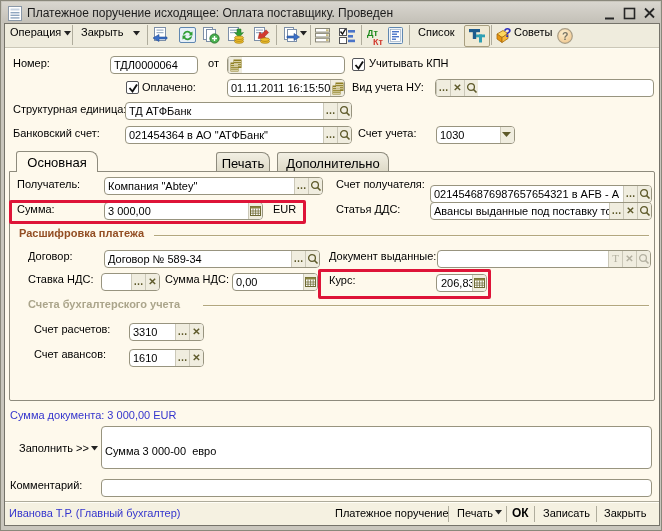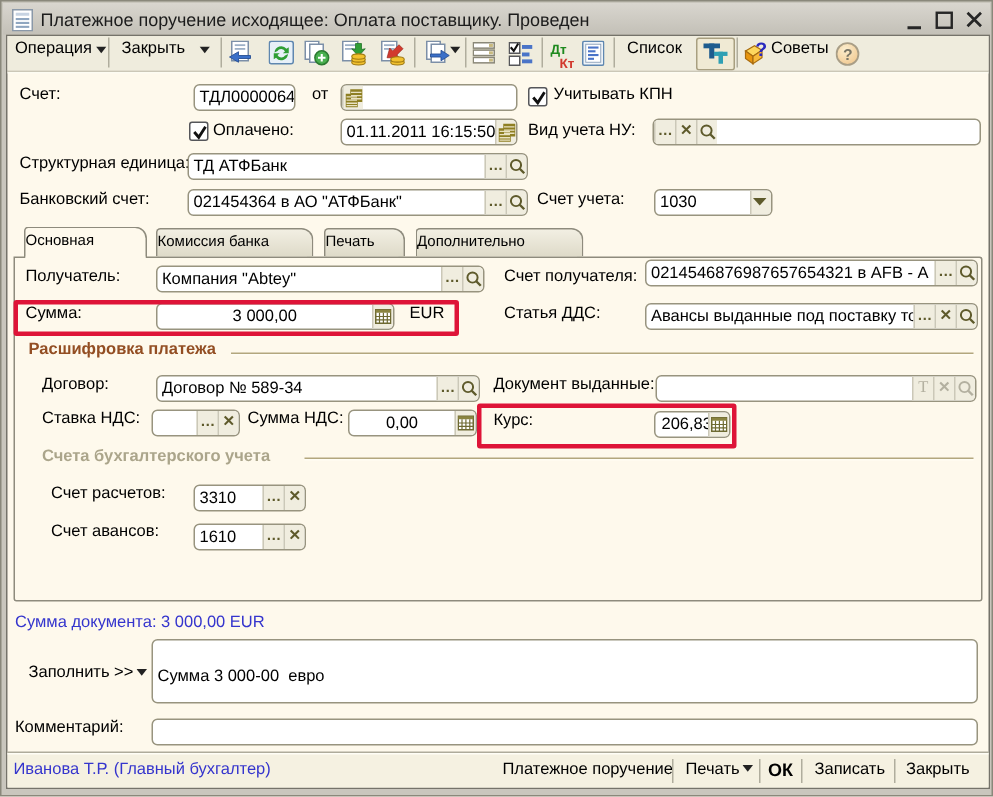--- a/index.html
+++ b/index.html
@@ -4,27 +4,27 @@
 *{margin:0;padding:0;box-sizing:border-box}
 html,body{width:662px;height:531px;overflow:hidden}
 body{font-family:"Liberation Sans",sans-serif;font-size:11px;color:#000;position:relative;background:#C9C6BD}
 .w{position:absolute;inset:0;border:1px solid #8A887B;background:#C9C6BD}
 .tbar{position:absolute;left:1px;top:1px;right:1px;height:21px;background:linear-gradient(#D9D6CF,#C3C0B7)}
 .ttl{position:absolute;left:25px;top:4px;font-size:12px;font-weight:normal;color:#1c1c1c;white-space:nowrap}
 .cl{position:absolute;left:3px;top:22px;width:656px;height:503px;border:1px solid #75736A;background:#FEF9EC}
 .lb{position:absolute;white-space:nowrap;line-height:12px}
 .f{position:absolute;height:18px;background:#fff;border:1px solid #98947F;border-radius:4px;display:flex;overflow:hidden;font-size:11px}
 .tx{flex:1;padding:2px 3px 0;white-space:nowrap;overflow:hidden}
-.tx.r{text-align:center}
+.tx.r{text-align:left}
 .b{flex:0 0 14px;background:#F0EDDF;border-left:1px solid #CBC8B8;color:#5E5A2B;text-align:center;font-size:10px;line-height:15px;font-weight:bold;position:relative}
 .b svg{position:absolute;left:1px;top:2px}
 .b.gray{color:#B3B0A0}
 .cb{position:absolute;width:13px;height:13px;background:#fff;border:1px solid #55565A;border-radius:2px}
 .cb svg{position:absolute;left:0px;top:0px}
-.tab{position:absolute;top:151px;height:19px;border:1px solid #8E8B7D;border-bottom:none;border-radius:3px 8px 0 0;background:linear-gradient(#F2EFE3,#DEDAC8);padding:3px 0 0;font-size:10px;text-align:left}
+.tab{position:absolute;top:151px;height:19px;border:1px solid #8E8B7D;border-bottom:none;border-radius:3px 8px 0 0;background:linear-gradient(#F2EFE3,#DEDAC8);padding:3px 0 0;font-size:13px;text-align:center}
 .tab.act{background:#FEF9EC;top:150px;height:21px;z-index:3}
 .panel{position:absolute;left:8px;top:170px;width:646px;height:230px;border:1px solid #8E8B7D;border-radius:0 2px 2px 2px}
 .red{position:absolute;border:3px solid #DE1438;border-radius:2px;z-index:5}
 .gh{position:absolute;font-weight:bold;white-space:nowrap}
 .gl{position:absolute;height:1px;background:#B3A77E;box-shadow:0 1px 0 #FFFDF4}
 .sep{position:absolute;width:1px;background:#B0AD9D}
 .bsep{position:absolute;width:1px;top:505px;height:16px;background:#B0AD9D}
 .blue{color:#3535CD}
 .ic{position:absolute;top:26px}
 .btxt{position:absolute;top:506px;white-space:nowrap}
@@ -161,22 +161,22 @@
           <stop offset="0" stop-color="#FBEECF"></stop>
           <stop offset="1" stop-color="#EFC183"></stop>
         </radialGradient>
       </defs>
       <circle cx="8" cy="8" r="7.3" fill="url(#hg)" stroke="#A99E86" stroke-width="1.2"></circle>
       <text x="5" y="12" font-family="Liberation Sans" font-size="10.5" font-weight="bold" fill="#7A7666">?</text>
     </svg>
  <div style="position:absolute;left:4px;top:46px;width:654px;height:1px;background:#CBC7B7"></div>
  <div style="position:absolute;left:4px;top:47px;width:654px;height:1px;background:#FDFCF2"></div>
 
- <div class="lb" style="left:12px;top:56px">Счет:</div>
- <div class="f" style="left:128px;top:55px;width:68px">
+ <div class="lb" style="left:12px;top:56px">Номер:</div>
+ <div class="f" style="left:109px;top:55px;width:88px">
       <span class="tx">ТДЛ0000064</span>
     </div>
  <div class="lb" style="left:207px;top:56px">от</div>
  <div class="f" style="left:226px;top:55px;width:118px">
       <span class="b">
         <svg width="12" height="13" viewBox="0 0 12 13">
           <g fill="#8E7F23">
             <rect x="3.5" y="0.5" width="8" height="8.5"></rect>
             <rect x="0.5" y="3.5" width="8" height="9"></rect>
           </g>
@@ -256,39 +256,38 @@
  <div class="f" style="left:435px;top:125px;width:79px">
       <span class="tx">1030</span>
       <span class="b">
         <svg width="9" height="6" viewBox="0 0 9 6" style="top:5px">
           <path d="M0 0h9l-4.5 5z" fill="#5E5A2B"></path>
         </svg>
       </span>
     </div>
 
  <div class="tab act" style="left:15px;width:82px">Основная</div>
- <div class="tab" style="left:103px;width:105px">Комиссия банка</div>
  <div class="tab" style="left:215px;width:54px">Печать</div>
  <div class="tab" style="left:276px;width:112px">Дополнительно</div>
  <div class="panel"></div>
  <div style="position:absolute;left:16px;top:170px;width:80px;height:2px;background:#FEF9EC;z-index:4"></div>
 
  <div class="lb" style="left:16px;top:177px">Получатель:</div>
  <div class="f" style="left:103px;top:176px;width:219px">
       <span class="tx">Компания "Abtey"</span>
       <span class="b">…</span>
       <span class="b">
         <svg width="12" height="12" viewBox="0 0 12 12">
           <circle cx="5" cy="5" r="3.4" fill="none" stroke="#5E5A2B" stroke-width="1.3"></circle>
           <line x1="7.5" y1="7.5" x2="10.5" y2="10.5" stroke="#5E5A2B" stroke-width="1.6"></line>
         </svg>
       </span>
     </div>
  <div class="lb" style="left:335px;top:177px">Счет получателя:</div>
- <div class="f" style="left:429px;top:172px;width:222px">
+ <div class="f" style="left:429px;top:184px;width:222px">
       <span class="tx">0214546876987657654321 в AFB - А</span>
       <span class="b">…</span>
       <span class="b">
         <svg width="12" height="12" viewBox="0 0 12 12">
           <circle cx="5" cy="5" r="3.4" fill="none" stroke="#5E5A2B" stroke-width="1.3"></circle>
           <line x1="7.5" y1="7.5" x2="10.5" y2="10.5" stroke="#5E5A2B" stroke-width="1.6"></line>
         </svg>
       </span>
     </div>
 

